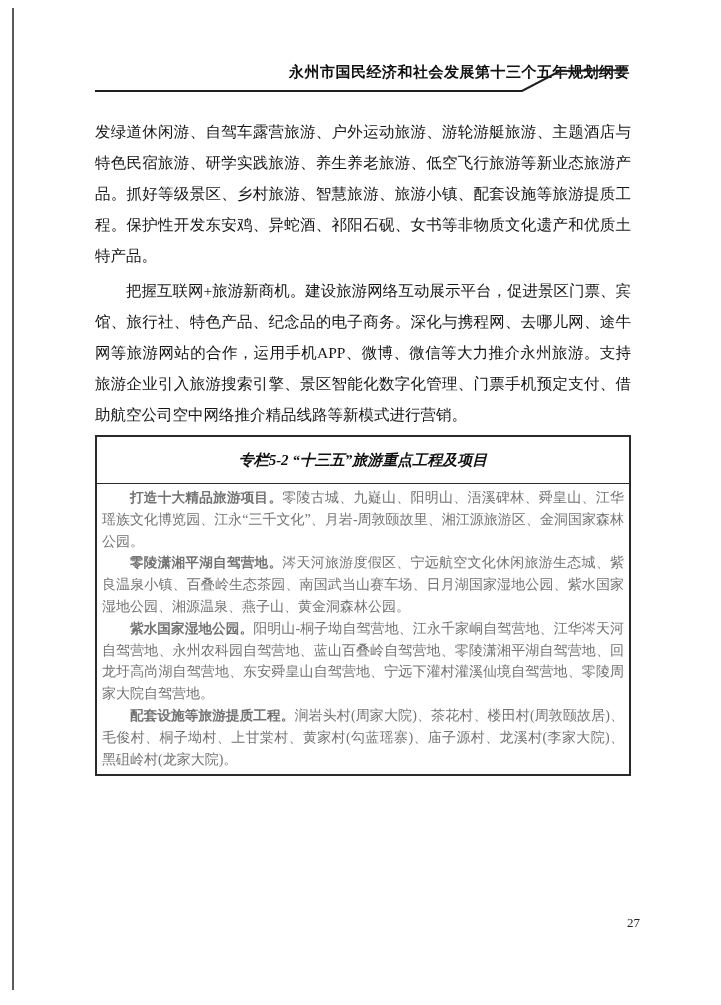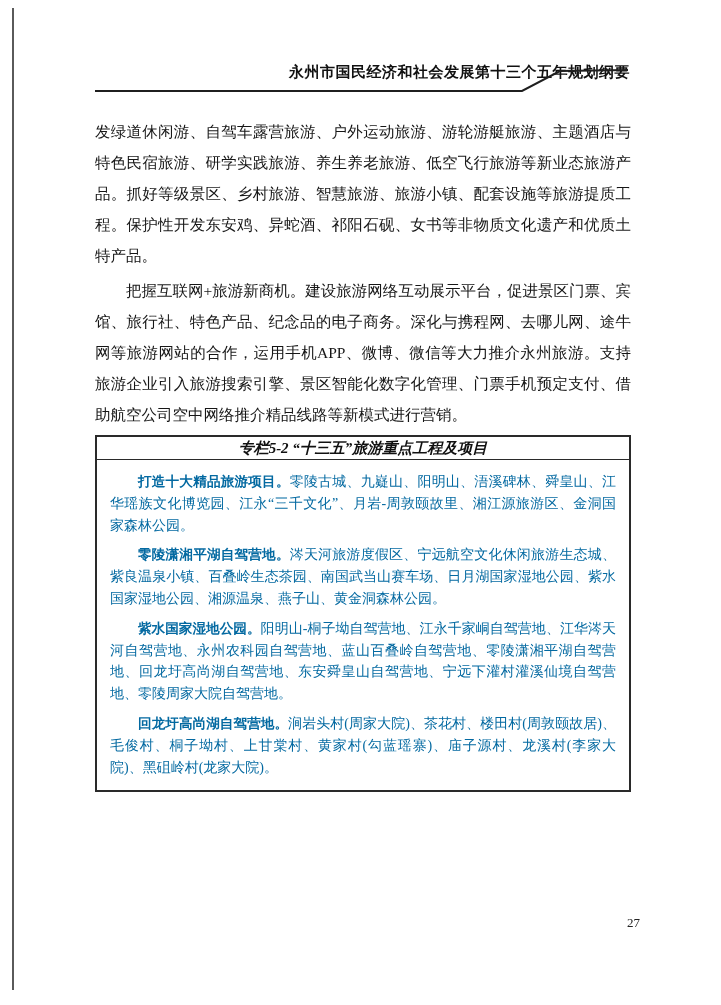--- a/index.html
+++ b/index.html
@@ -44,33 +44,33 @@
     margin-top:5px;
     border:2px solid #2a2a2a;
     background:#fff;
   }
   .box-title{
     text-align:center;
     font-family:"Liberation Serif", serif;
     font-style:italic;
     font-weight:700;
     font-size:15px;line-height:20px;
-    padding:1px 2px;
+    padding:13px 2px;
     border-bottom:1px solid #2a2a2a;
     color:#111;
   }
   .box-body{
     padding:3px 5px 4px 5px;
   }
   .box-para{
     font-size:14px;line-height:21.8px;
     text-align:justify;
     text-indent:2em;
-    margin:8px;
-    color:#0369a1;
+    margin:0;
+    color:#737373;
   }
   .box-para .lead{
     font-family:"Liberation Sans", sans-serif;
     font-weight:700;
     font-size:13.6px;
   }
   
   .page-number{
     position:absolute;left:627px;top:915px;
     font-size:13px;color:#222;
@@ -94,19 +94,19 @@
 
   <p class="para indent">把握互联网+旅游新商机。建设旅游网络互动展示平台，促进景区门票、宾馆、旅行社、特色产品、纪念品的电子商务。深化与携程网、去哪儿网、途牛网等旅游网站的合作，运用手机APP、微博、微信等大力推介永州旅游。支持旅游企业引入旅游搜索引擎、景区智能化数字化管理、门票手机预定支付、借助航空公司空中网络推介精品线路等新模式进行营销。</p>
 
 
   <div class="column-box">
     <div class="box-title">专栏5-2 “十三五”旅游重点工程及项目</div>
     <div class="box-body">
       <p class="box-para"><span class="lead">打造十大精品旅游项目。</span><span>零陵古城、九嶷山、阳明山、浯溪碑林、舜皇山、江华瑶族文化博览园、江永“三千文化”、月岩-周敦颐故里、湘江源旅游区、金洞国家森林公园。</span></p>
       <p class="box-para"><span class="lead">零陵潇湘平湖自驾营地。</span><span>涔天河旅游度假区、宁远航空文化休闲旅游生态城、紫良温泉小镇、百叠岭生态茶园、南国武当山赛车场、日月湖国家湿地公园、紫水国家湿地公园、湘源温泉、燕子山、黄金洞森林公园。</span></p>
       <p class="box-para"><span class="lead">紫水国家湿地公园。</span><span>阳明山-桐子坳自驾营地、江永千家峒自驾营地、江华涔天河自驾营地、永州农科园自驾营地、蓝山百叠岭自驾营地、零陵潇湘平湖自驾营地、回龙圩高尚湖自驾营地、东安舜皇山自驾营地、宁远下灌村灌溪仙境自驾营地、零陵周家大院自驾营地。</span></p>
-      <p class="box-para"><span class="lead">回龙圩高尚湖自驾营地。</span><span>涧岩头村(周家大院)、茶花村、楼田村(周敦颐故居)、毛俊村、桐子坳村、上甘棠村、黄家村(勾蓝瑶寨)、庙子源村、龙溪村(李家大院)、黑砠岭村(龙家大院)。</span></p>
+      <p class="box-para"><span class="lead">配套设施等旅游提质工程。</span><span>涧岩头村(周家大院)、茶花村、楼田村(周敦颐故居)、毛俊村、桐子坳村、上甘棠村、黄家村(勾蓝瑶寨)、庙子源村、龙溪村(李家大院)、黑砠岭村(龙家大院)。</span></p>
     </div>
   </div>
 
 </div>
 
 <div class="page-number">27</div>
 
 </body></html>

